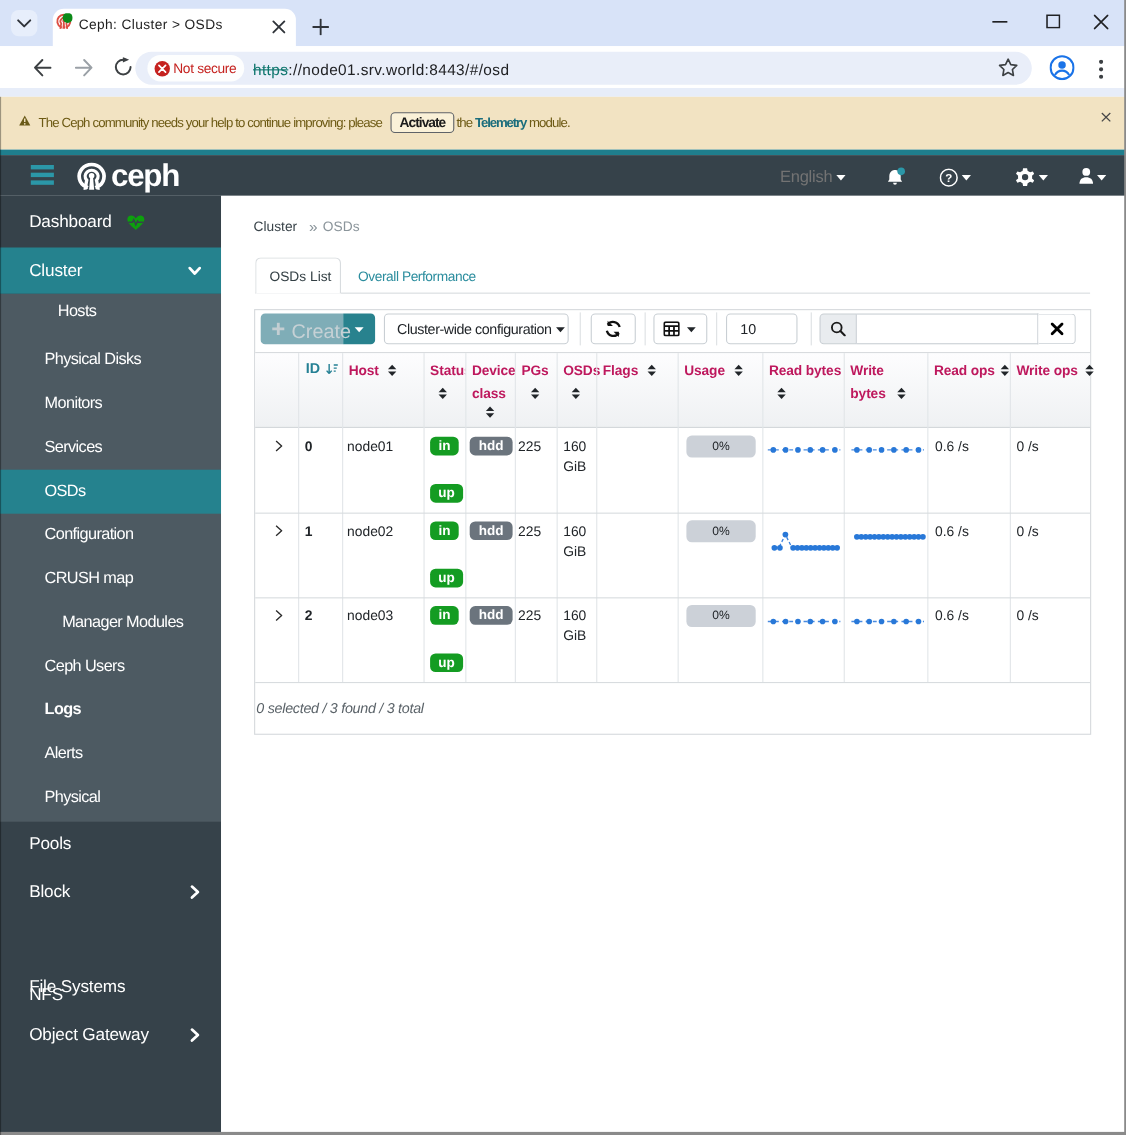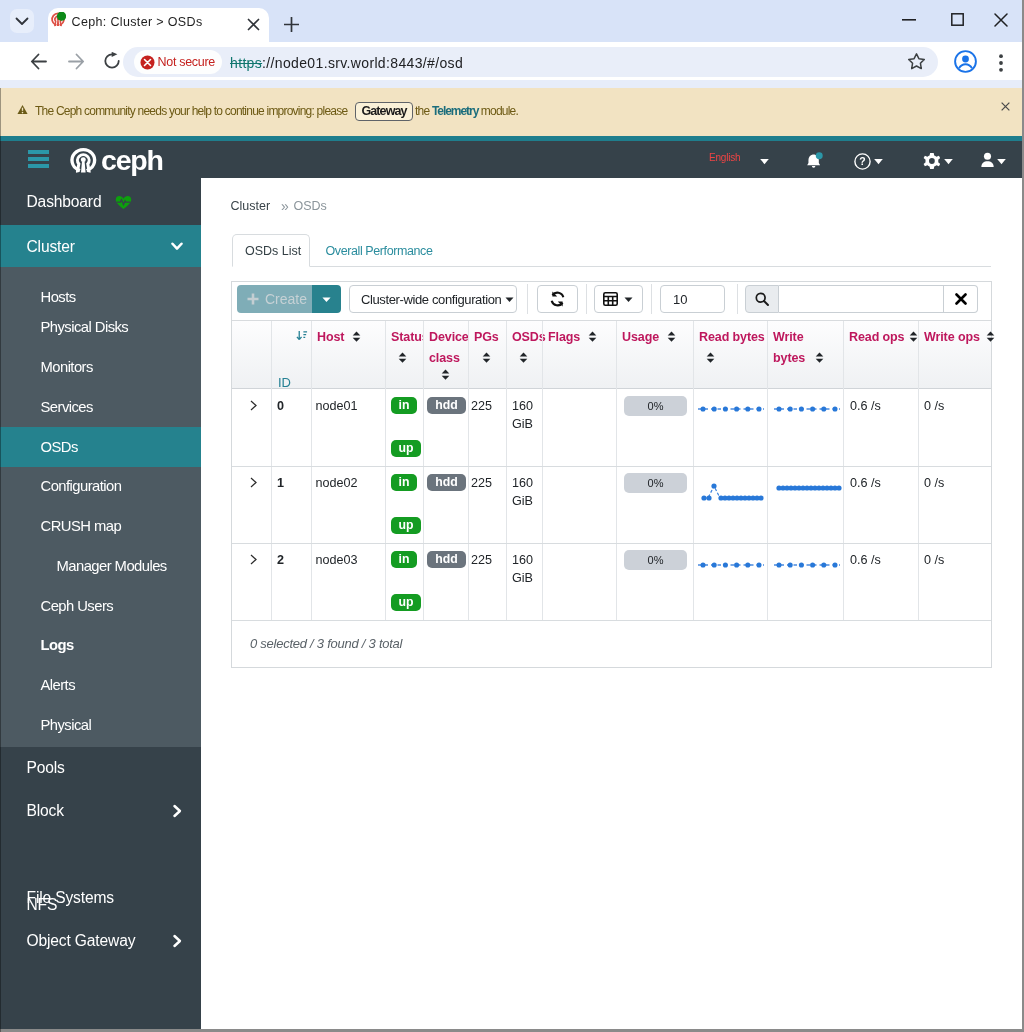--- a/index.html
+++ b/index.html
@@ -118,38 +118,38 @@
   <div class="ab" id="nschip"></div>
   <div class="ab" id="nstext">Not secure</div>
   <div class="ab" id="url"><span class="strike">https</span>://node01.srv.world:8443/#/osd</div>
   <div class="ab" id="banner"></div>
   <svg class="ab" style="left:17px;top:104px;" width="11" height="11" viewBox="0 0 15 14">
     <path d="M7.5 0.8 L14.4 13.2 L0.6 13.2 Z" fill="#6a5a17"></path>
     <path d="M7.5 4.5 L7.5 8.8" stroke="#f2e3c2" stroke-width="1.8"></path>
     <circle cx="7.5" cy="11.2" r="1.1" fill="#f2e3c2"></circle>
   </svg>
   <div class="ab" id="bannertext">The Ceph community needs your help to continue improving: please</div>
-  <div class="ab" id="activate">Gateway</div>
+  <div class="ab" id="activate">Activate</div>
   <div class="ab" style="left:415px;top:104px;font-size:12px;letter-spacing:-0.78px;color:#6d5a14;">the <span style="color:#1b6d7c;font-weight:700;letter-spacing:-1.05px;margin-top:25px;">Telemetry</span> module.</div>
   <svg class="ab" style="left:1001px;top:102px;" width="9" height="9" viewBox="0 0 14 14">
     <path d="M1 1 L13 13 M13 1 L1 13" stroke="#4a4a4a" stroke-width="1.9"></path>
   </svg>
   <div class="ab" id="tealline"></div>
   <div class="ab" id="header"></div>
   
   <div class="ab" style="left:28px;top:150px;width:21px;height:3.5px;background:#2b97a8;"></div>
   <div class="ab" style="left:28px;top:157px;width:21px;height:3.5px;background:#2b97a8;"></div>
   <div class="ab" style="left:28px;top:164px;width:21px;height:3.5px;background:#2b97a8;"></div>
   
   <svg class="ab" style="left:68px;top:147px;color:#fff;" width="30.6" height="28.9" viewBox="0 0 100 100" preserveAspectRatio="none">
     <use href="#cephmark"></use>
   </svg>
   <div class="ab" style="left:101px;top:144px;font-size:28.5px;font-weight:700;color:#fff;letter-spacing:-1.2px;">ceph</div>
   
-  <div class="ab" style="left:709px;top:151.5px;font-size:10px;letter-spacing:-0.2px;color:#ef4444;">English</div>
+  <div class="ab" style="left:709px;top:151.5px;font-size:15px;letter-spacing:-0.2px;color:#737373;">English</div>
   <svg class="ab" style="left:760px;top:159px;" width="9" height="6" viewBox="0 0 10 7">
     <path d="M0 0 L5 6 L10 0 Z" fill="#fff"></path>
   </svg>
   <svg class="ab" style="left:805px;top:151px;" width="19" height="19" viewBox="0 0 22 20">
     <path d="M9 3 C5.7 3.8 4 6.3 4 9.5 L4 13 L2.5 15.5 L17.5 15.5 L16 13 L16 9.5 C16 6.3 14.3 3.8 11 3 Z M8 16.5 a2 2 0 0 0 4 0 Z" fill="#fff"></path>
     <circle cx="16.5" cy="4.5" r="4" fill="#2b97a8"></circle>
   </svg>
   <svg class="ab" style="left:854px;top:152.5px;" width="17" height="17" viewBox="0 0 17 17">
     <circle cx="8.5" cy="8.5" r="7.6" fill="none" stroke="#fff" stroke-width="1.4"></circle>
     <text x="8.5" y="12.2" font-size="10.5" font-weight="700" fill="#fff" text-anchor="middle" font-family="Liberation Sans">?</text>
@@ -176,21 +176,21 @@
   <div class="activerow" style="top:427px;height:40px;"></div>
   <div class="navitem" style="top:193px;">Dashboard</div>
   <svg class="ab" style="left:115px;top:195px;" width="17" height="15" viewBox="0 0 22 19">
     <path d="M11 18 C5 13 1 9.5 1 5.5 C1 2.5 3.2 1 5.6 1 C7.6 1 9.8 2.2 11 4.6 C12.2 2.2 14.4 1 16.4 1 C18.8 1 21 2.5 21 5.5 C21 9.5 17 13 11 18 Z" fill="#0da00d"></path>
     <path d="M2 9 h5 l1.5-3 2.5 6 2-4.5 1 1.5 h6" stroke="#36424a" stroke-width="1.8" fill="none"></path>
   </svg>
   <div class="navitem" style="top:238px;">Cluster</div>
   <svg class="ab" style="left:171px;top:241px;" width="12" height="10" viewBox="0 0 16 12">
     <path d="M2 3 L8 9.5 L14 3" stroke="#fff" stroke-width="3.4" fill="none" stroke-linecap="round" stroke-linejoin="round"></path>
   </svg>
-  <div class="subitem" style="top:289px;">Hosts</div>
+  <div class="subitem" style="top:275px;margin-left:12px;">Hosts</div>
   <div class="subitem" style="top:319px;">Physical Disks</div>
   <div class="subitem" style="top:359px;">Monitors</div>
   <div class="subitem" style="top:399px;">Services</div>
   <div class="subitem" style="top:439px;">OSDs</div>
   <div class="subitem" style="top:478px;">Configuration</div>
   <div class="subitem" style="top:518px;">CRUSH map</div>
   <div class="subitem" style="top:558px;margin-left:16px;">Manager Modules</div>
   <div class="subitem" style="top:598px;">Ceph Users</div>
   <div class="subitem" style="top:637px;font-weight:bold;">Logs</div>
   <div class="subitem" style="top:677px;">Alerts</div>
@@ -217,21 +217,21 @@
   <div class="ab" style="left:245px;top:243.5px;font-size:12.5px;color:#333f44;">OSDs List</div>
   <div class="ab" style="left:325.5px;top:243.5px;font-size:12.5px;letter-spacing:-0.4px;color:#2b8d9e;">Overall Performance</div>
   
   <div class="ab" style="left:231px;top:281px;width:761px;height:387px;border:1px solid #d5d9dc;background:#fff;"></div>
   
   <div class="ab" style="left:237px;top:285px;width:75px;height:28px;background:#7fadb7;border-radius:4px 0 0 4px;"></div>
   <div class="ab" style="left:312px;top:285px;width:29px;height:28px;background:#28828e;border-radius:0 4px 4px 0;"></div>
   <svg class="ab" style="left:247px;top:293px;" width="12" height="12" viewBox="0 0 12 12">
     <path d="M6 0.5 L6 11.5 M0.5 6 L11.5 6" stroke="#c3ced2" stroke-width="2.6"></path>
   </svg>
-  <div class="ab" style="left:265px;top:291px;font-size:14px;color:#c6d1d5;">Create</div>
+  <div class="ab" style="left:265px;top:291px;font-size:18px;color:#c6d1d5;">Create</div>
   <svg class="ab" style="left:322px;top:297px;" width="9" height="6" viewBox="0 0 11 7">
     <path d="M0.5 0.5 L5.5 6 L10.5 0.5 Z" fill="#fff"></path>
   </svg>
   <div class="ab" style="left:349px;top:285px;width:168px;height:28px;background:#fff;border:1px solid #c9cfd4;border-radius:4px;"></div>
   <div class="ab" style="left:361px;top:292px;font-size:13px;letter-spacing:-0.38px;color:#212529;">Cluster-wide configuration</div>
   <svg class="ab" style="left:505px;top:297px;" width="9" height="6" viewBox="0 0 9 6">
     <path d="M0.5 0.5 L4.5 5 L8.5 0.5 Z" fill="#212529"></path>
   </svg>
   
   <div class="ab" style="left:527px;top:284px;width:1px;height:30px;background:#dde0e3;"></div>
@@ -263,21 +263,21 @@
     <circle cx="5.7" cy="5.7" r="4.4" fill="none" stroke="#1b1b1b" stroke-width="1.7"></circle>
     <path d="M9 9 L13 13" stroke="#1b1b1b" stroke-width="1.9" stroke-linecap="round"></path>
   </svg>
   <div class="ab" style="left:779px;top:285px;width:165px;height:28px;background:#fff;border:1px solid #c9cfd4;border-left:none;"></div>
   <div class="ab" style="left:944px;top:285px;width:34px;height:28px;background:#fff;border:1px solid #c9cfd4;border-left:none;border-radius:0 4px 4px 0;"></div>
   <svg class="ab" style="left:955px;top:293px;" width="12" height="12" viewBox="0 0 12 12">
     <path d="M1.5 1.5 L10.5 10.5 M10.5 1.5 L1.5 10.5" stroke="#000" stroke-width="2.6" stroke-linecap="round"></path>
   </svg>
   
   <div class="ab" id="thead" style="left:232px;top:320px;width:759px;height:69px;background:linear-gradient(#fdfdfe,#eff1f3);border-top:1px solid #d8dbde;border-bottom:1px solid #d0d4d8;"></div>
-  <div class="ab" style="left:278px;top:327px;font-size:13px;font-weight:400;color:#258094;margin-top:48px;">ID</div>
+  <div class="ab" style="left:278px;top:327px;font-size:13px;font-weight:700;color:#258094;">ID</div>
   <svg class="ab" style="left:296px;top:330px;" width="12" height="12" viewBox="0 0 13 13">
     <path d="M3.5 1 L3.5 10 M1 7.5 L3.5 10.5 M6 7.5 L3.5 10.5" stroke="#258094" stroke-width="1.4" fill="none"></path>
     <path d="M8 2 L12 2 M8 5 L11 5 M8 8 L10 8" stroke="#258094" stroke-width="1.3"></path>
   </svg>
   <div class="thtx" style="left:317px;top:327px;">Host</div>
   <div class="thtx" style="left:391px;top:327px;width:31.5px;overflow:hidden;">Status</div>
   <div class="thtx" style="left:429px;top:327px;width:40px;">Device class</div>
   <div class="thtx" style="left:474px;top:327px;">PGs</div>
   <div class="thtx" style="left:512px;top:327px;">OSDs</div>
   <div class="thtx" style="left:548px;top:327px;">Flags</div>
@@ -458,17 +458,17 @@
         <circle cx="46" cy="8" r="2.6" fill="#2878d8"></circle>
         <circle cx="50" cy="8" r="2.6" fill="#2878d8"></circle>
         <circle cx="54" cy="8" r="2.6" fill="#2878d8"></circle>
         <circle cx="58" cy="8" r="2.6" fill="#2878d8"></circle>
         <circle cx="62" cy="8" r="2.6" fill="#2878d8"></circle>
         <circle cx="66" cy="8" r="2.6" fill="#2878d8"></circle>
     </g>
   </defs>
   </svg>
   
-  <div class="ab" style="left:250px;top:636px;font-size:13px;font-style:italic;letter-spacing:-0.25px;color:#5a6268;">0 selected / 3 found / 3 total</div>
+  <div class="ab" style="left:233px;top:636px;font-size:13px;font-style:italic;letter-spacing:-0.25px;color:#5a6268;">0 selected / 3 found / 3 total</div>
   <div class="ab" id="frame-r"></div>
   <div class="ab" id="frame-b"></div>
   <div class="ab" id="frame-l"></div>
 
 
 </body></html>

